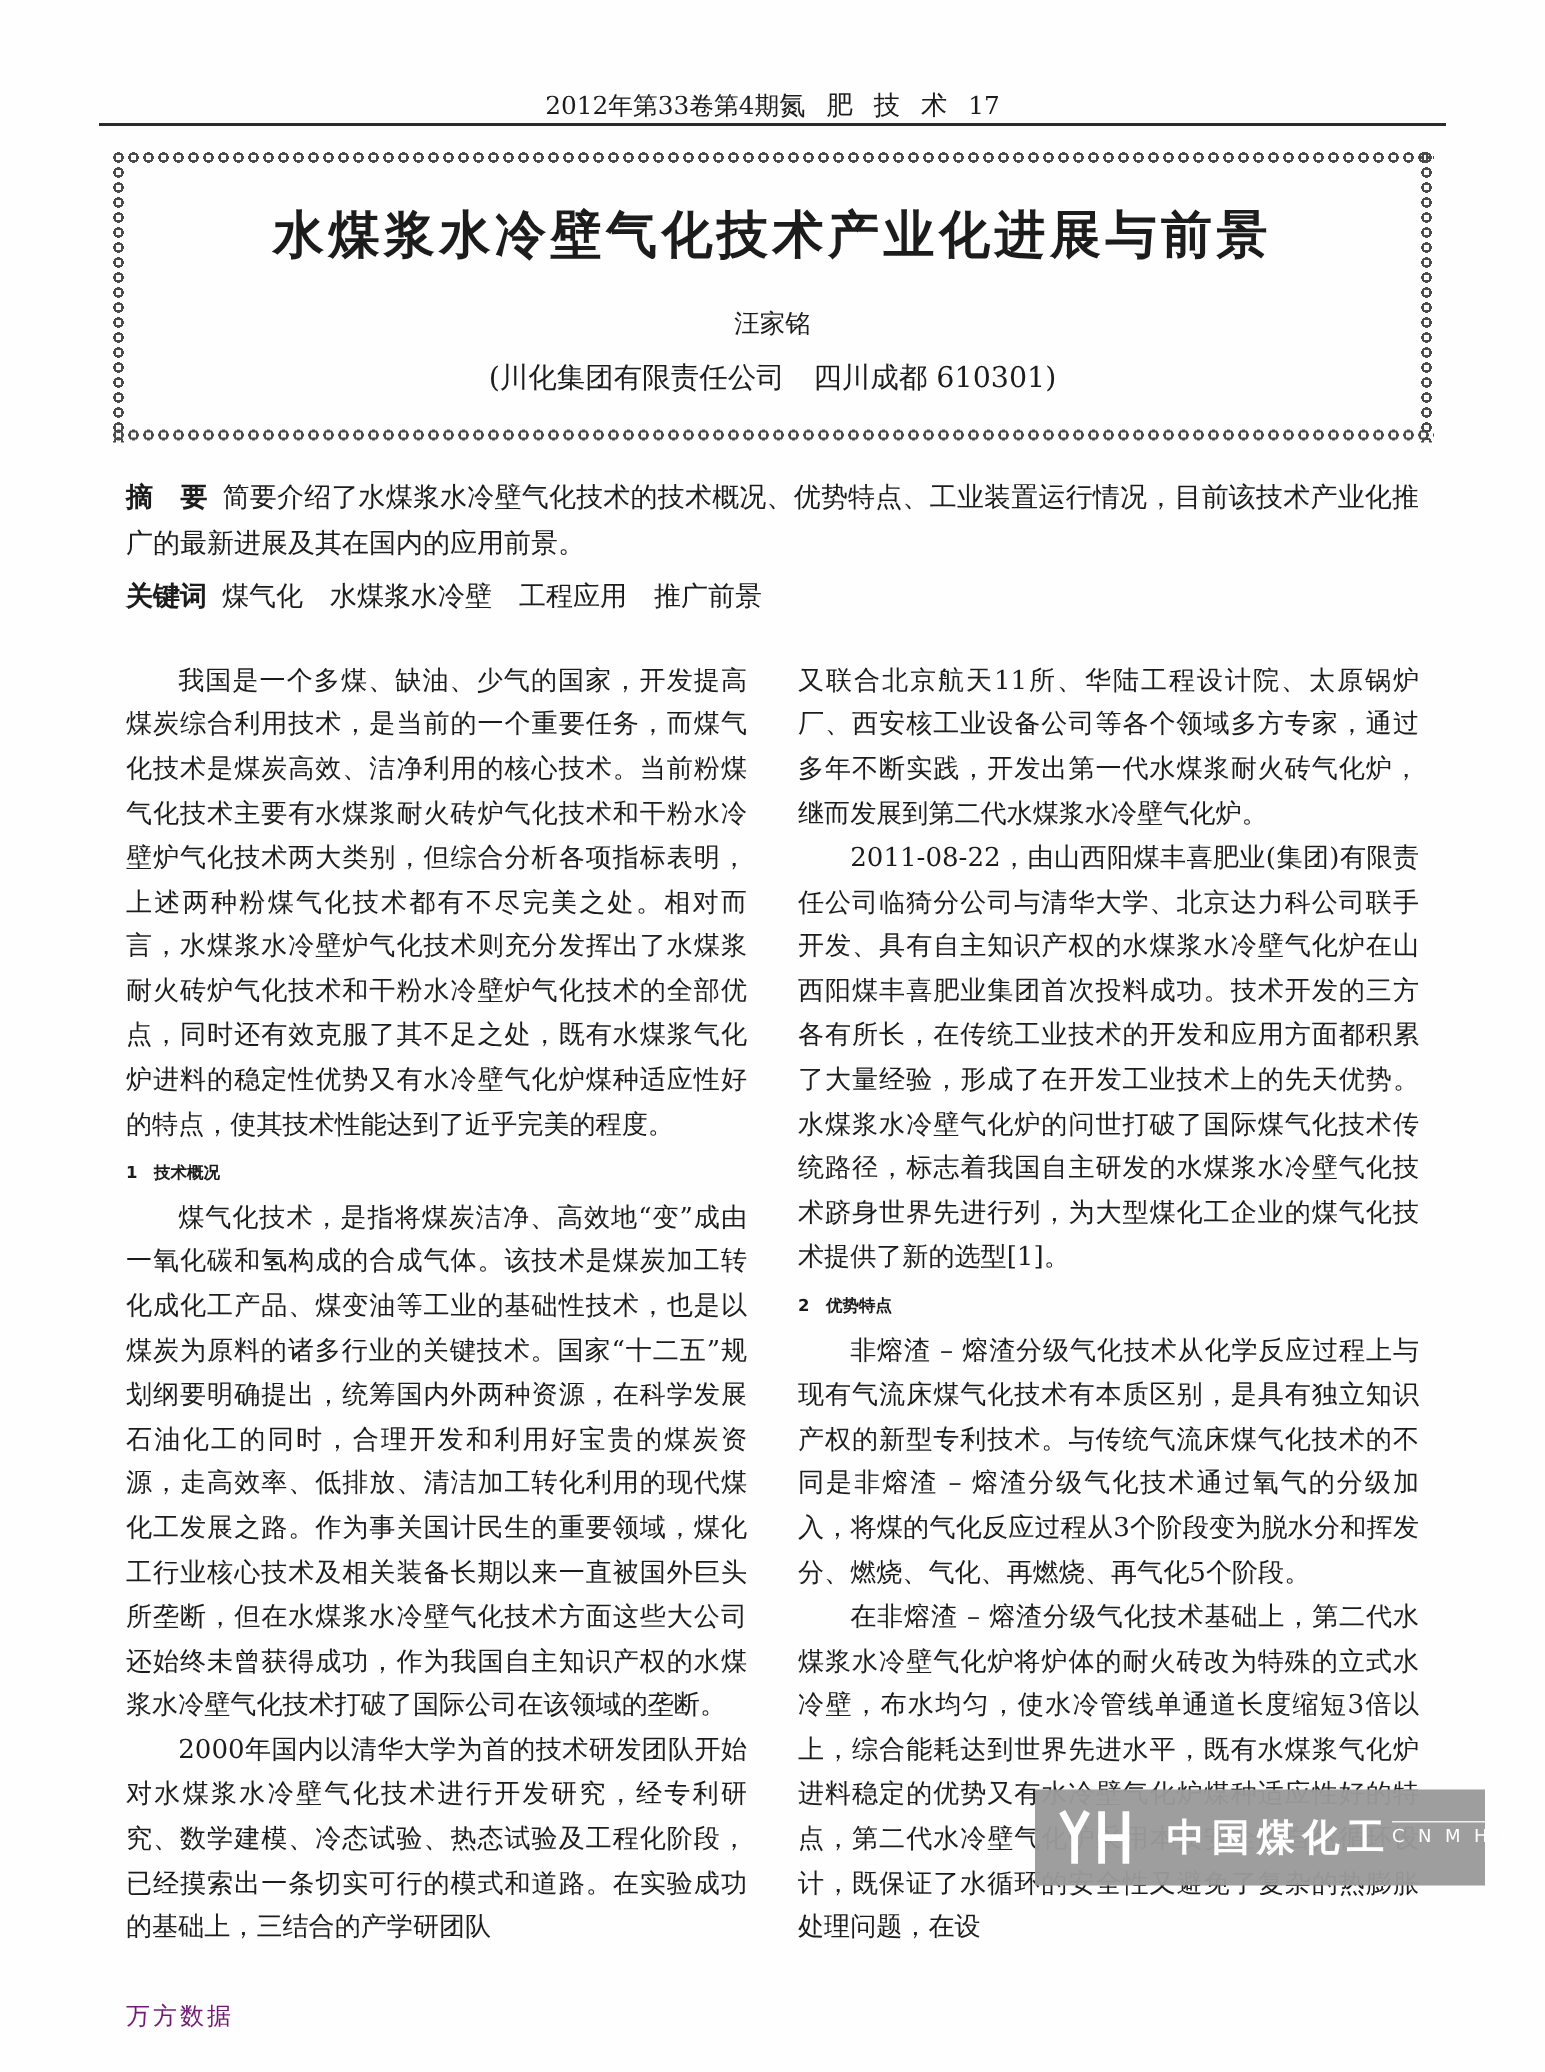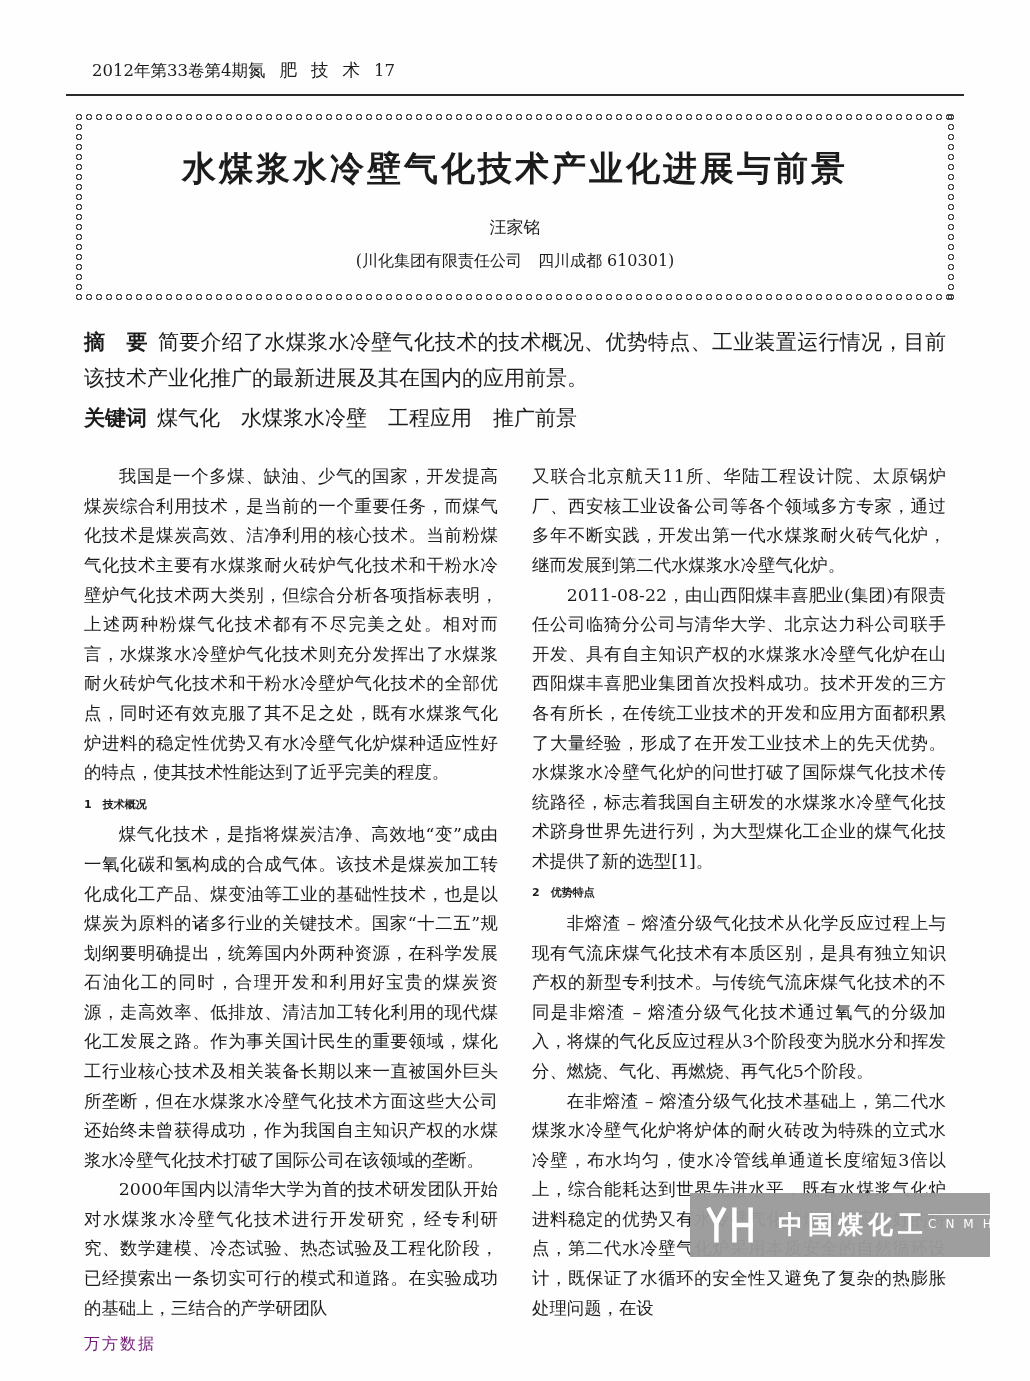--- a/index.html
+++ b/index.html
@@ -8,22 +8,22 @@
     position:relative;
     width:1030px; height:1381px;
     margin:0 auto;
     background:#fefefe;
     color:#1c1c1c;
     font-family:"DejaVu Serif", serif;
     overflow:hidden;
   }
   
   .header-row {
-    display:flex; justify-content:flex-start; align-items:baseline;
-    padding:58px 92px 12px 92px;
+    display:flex; justify-content:center; align-items:baseline;
+    padding:58px 92px 0 92px;
     font-size:16.5px;
   }
   .journal-name { letter-spacing:14px; font-size:17.5px; }
   .header-rule {
     margin:0 66px;
     border-top:2px solid #2b2b2b;
   }
   
   .title-box {
     position:relative;
@@ -38,25 +38,25 @@
   .deco-top    { top:0; left:0; right:0; height:10px; }
   .deco-bottom { bottom:0; left:0; right:0; height:10px; }
   .deco-left   { top:0; bottom:0; left:0; width:10px; }
   .deco-right  { top:0; bottom:0; right:0; width:10px; }
   .article-title {
     text-align:center;
     font-size:34px; font-weight:bold; letter-spacing:3px;
     font-family:"DejaVu Serif", serif;
   }
   .article-author { text-align:center; margin-top:24px; font-size:17px; }
-  .article-affiliation { text-align:center; margin-top:12px; font-size:16px; }
+  .article-affiliation { text-align:center; margin-top:12px; font-size:19px; }
   
   .abstract-block {
     margin:22px 84px 0 84px;
-    font-size:21px; line-height:1.72; text-align:justify;
+    font-size:18px; line-height:1.72; text-align:justify;
   }
   .inline-label {
     font-family:"DejaVu Sans", sans-serif;
     font-weight:bold; margin-right:10px;
   }
   .keywords-line { margin-top:4px; }
   
   .body-columns {
     display:flex; gap:34px;
     margin:26px 84px 0 84px;

